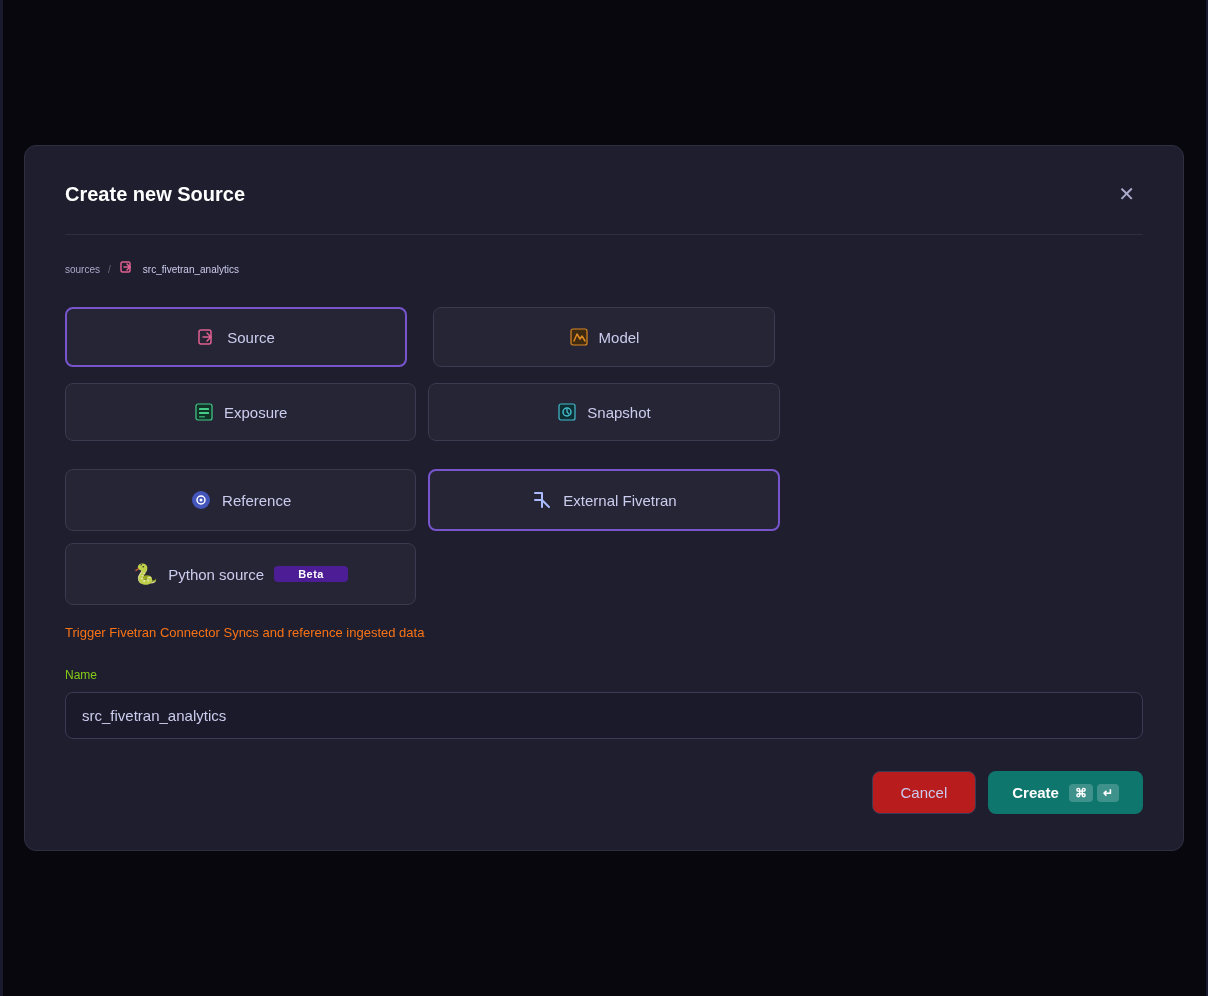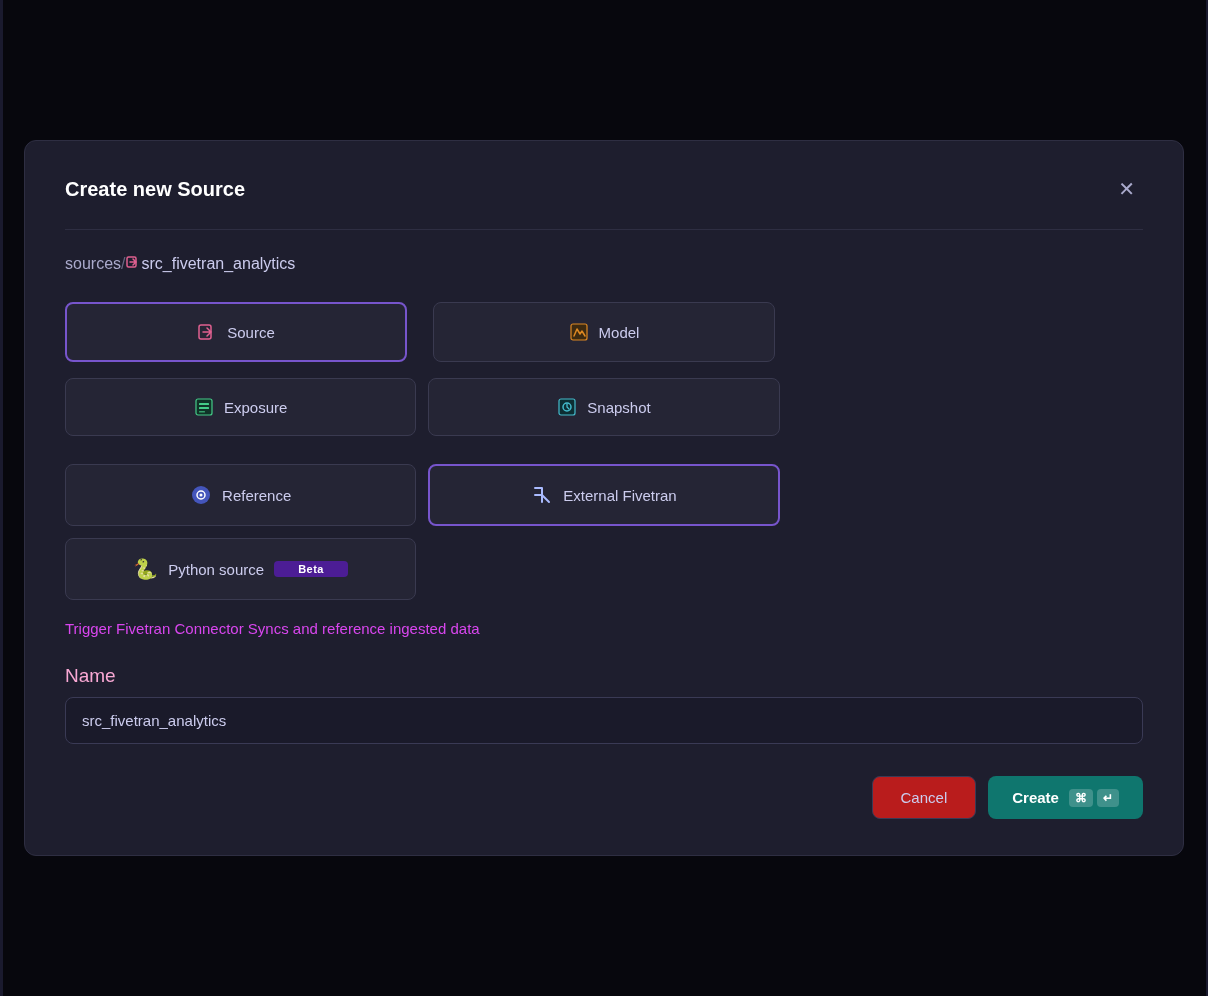--- a/index.html
+++ b/index.html
@@ -48,24 +48,24 @@
       border-radius: 4px;
     }
     .divider {
       height: 1px;
       background: #2e2e42;
       margin-bottom: 24px;
     }
     .breadcrumb {
       display: flex;
       align-items: center;
-      gap: 0;
+      gap: 8px;
       margin-bottom: 28px;
       color: #aaaacc;
-      font-size: 16px;
+      font-size: 10px;
     }
     .breadcrumb-sep { color: #666680; }
     .breadcrumb-icon {
       color: #e06090;
       font-size: 16px;
     }
     .breadcrumb-current { color: #ccccee; }
     .type-grid {
       display: grid;
       grid-template-columns: repeat(3, 1fr);
@@ -105,28 +105,28 @@
     .beta-badge {
       background: #4c1d95;
       color: #fff;
       font-size: 11px;
       font-weight: 600;
       padding: 2px 24px;
       border-radius: 4px;
       letter-spacing: 0.5px;
     }
     .description {
-      color: #d946ef;
-      font-size: 15px;
+      color: #f97316;
+      font-size: 13px;
       margin-top: 20px;
       margin-bottom: 28px;
     }
     .name-label {
-      color: #f9a8d4;
-      font-size: 19px;
+      color: #84cc16;
+      font-size: 12px;
       font-weight: 500;
       margin-bottom: 10px;
     }
     .name-input {
       width: 100%;
       background: #1a1a2a;
       border: 1px solid #3a3a55;
       border-radius: 8px;
       color: #ccccee;
       font-size: 15px;

